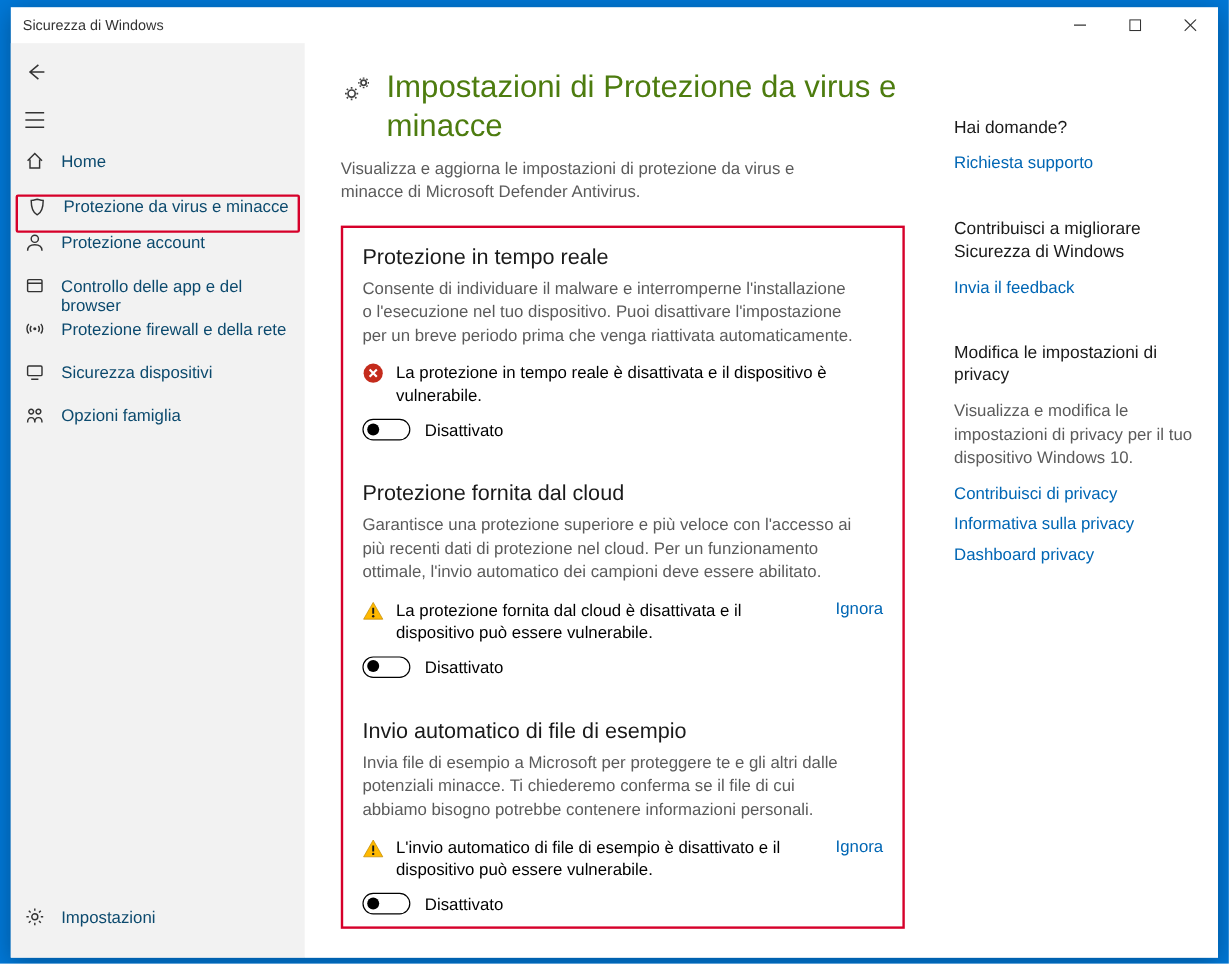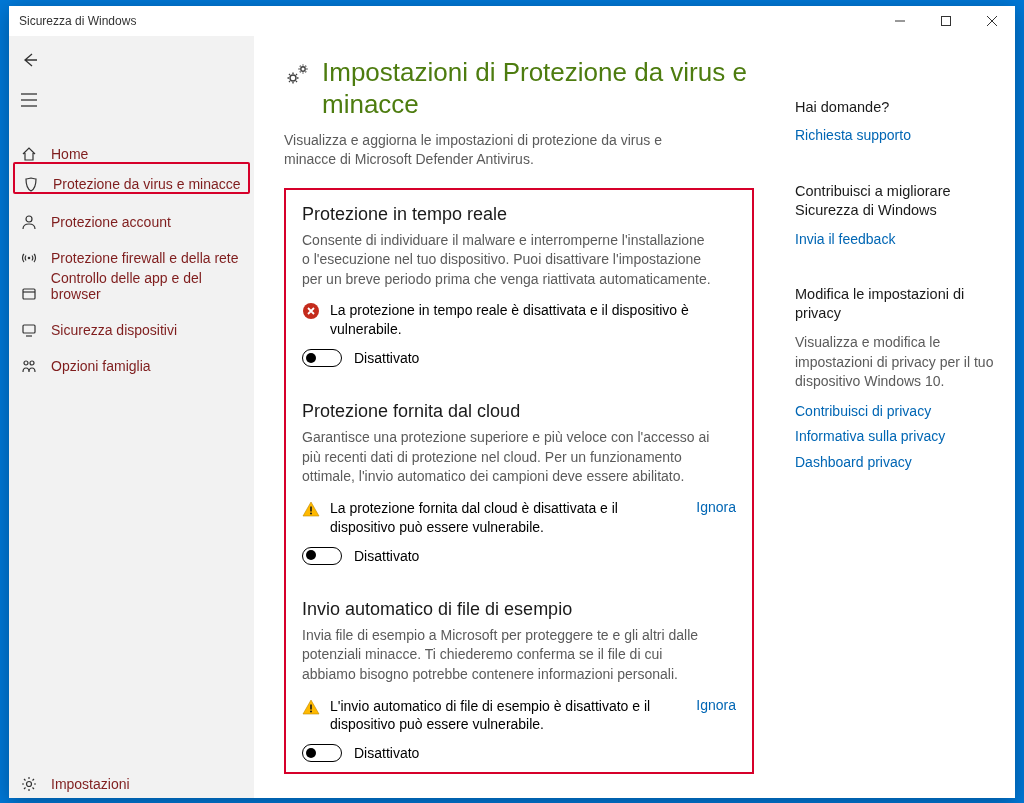--- a/index.html
+++ b/index.html
@@ -60,25 +60,25 @@
   .nav-icon-btn {
     width: 40px;
     height: 40px;
     display: flex;
     align-items: center;
     justify-content: center;
     color: #333;
   }
   .nav-item {
     display: flex;
-    align-items: flex-end;
+    align-items: flex-start;
     height: 36px;
     padding-left: 10px;
     gap: 12px;
-    color: #7f1d1d;
+    color: #0c4a6e;
     font-size: 14px;
   }
   .nav-item .icon {
     width: 20px;
     display: flex;
     align-items: center;
     justify-content: center;
     color: #333;
   }
   .nav-item.selected {
@@ -299,35 +299,35 @@
               <circle cx="8" cy="5" r="3" fill="none" stroke="currentColor" stroke-width="1.2"></circle>
               <path d="M2 15 C2 11 5 10 8 10 C11 10 14 11 14 15" fill="none" stroke="currentColor" stroke-width="1.2"></path>
             </svg>
         </span>
         <span>Protezione account</span>
       </div>
 
       <div class="nav-item">
         <span class="icon">
           <svg width="16" height="16" viewBox="0 0 16 16">
+              <rect x="2" y="3" width="12" height="10" rx="1" fill="none" stroke="currentColor" stroke-width="1.2"></rect>
+              <line x1="2" y1="6" x2="14" y2="6" stroke="currentColor" stroke-width="1.2"></line>
+            </svg>
+        </span>
+        <span>Controllo delle app e del browser</span>
+      </div>
+
+      <div class="nav-item">
+        <span class="icon">
+          <svg width="16" height="16" viewBox="0 0 16 16">
               <path d="M3 4 C1 6 1 10 3 12 M5 5.5 C4 7 4 9 5 10.5 M13 4 C15 6 15 10 13 12 M11 5.5 C12 7 12 9 11 10.5" fill="none" stroke="currentColor" stroke-width="1.2"></path>
               <circle cx="8" cy="8" r="1.3" fill="currentColor"></circle>
             </svg>
         </span>
         <span>Protezione firewall e della rete</span>
-      </div>
-
-      <div class="nav-item">
-        <span class="icon">
-          <svg width="16" height="16" viewBox="0 0 16 16">
-              <rect x="2" y="3" width="12" height="10" rx="1" fill="none" stroke="currentColor" stroke-width="1.2"></rect>
-              <line x1="2" y1="6" x2="14" y2="6" stroke="currentColor" stroke-width="1.2"></line>
-            </svg>
-        </span>
-        <span>Controllo delle app e del browser</span>
       </div>
 
       <div class="nav-item">
         <span class="icon">
           <svg width="16" height="16" viewBox="0 0 16 16">
               <rect x="2" y="3" width="12" height="8" rx="1" fill="none" stroke="currentColor" stroke-width="1.2"></rect>
               <line x1="5" y1="14" x2="11" y2="14" stroke="currentColor" stroke-width="1.2"></line>
             </svg>
         </span>
         <span>Sicurezza dispositivi</span>

